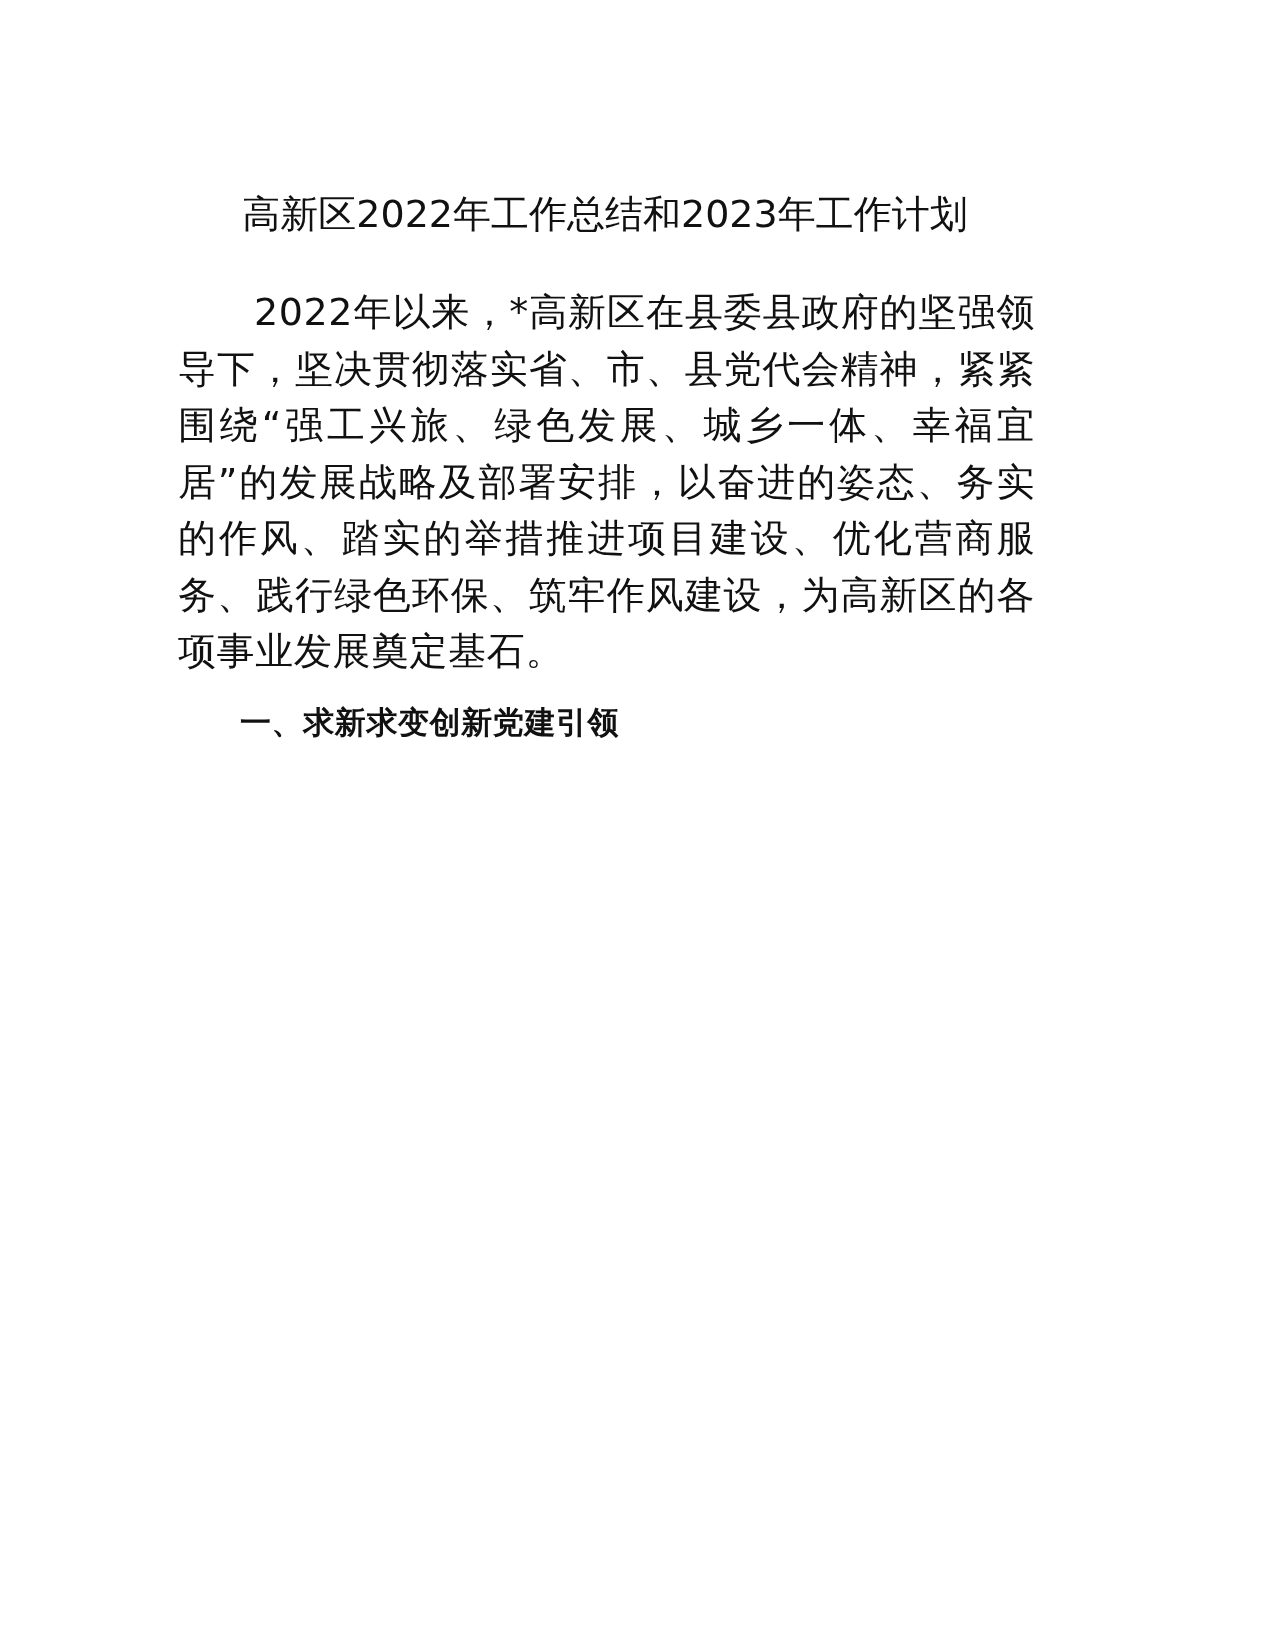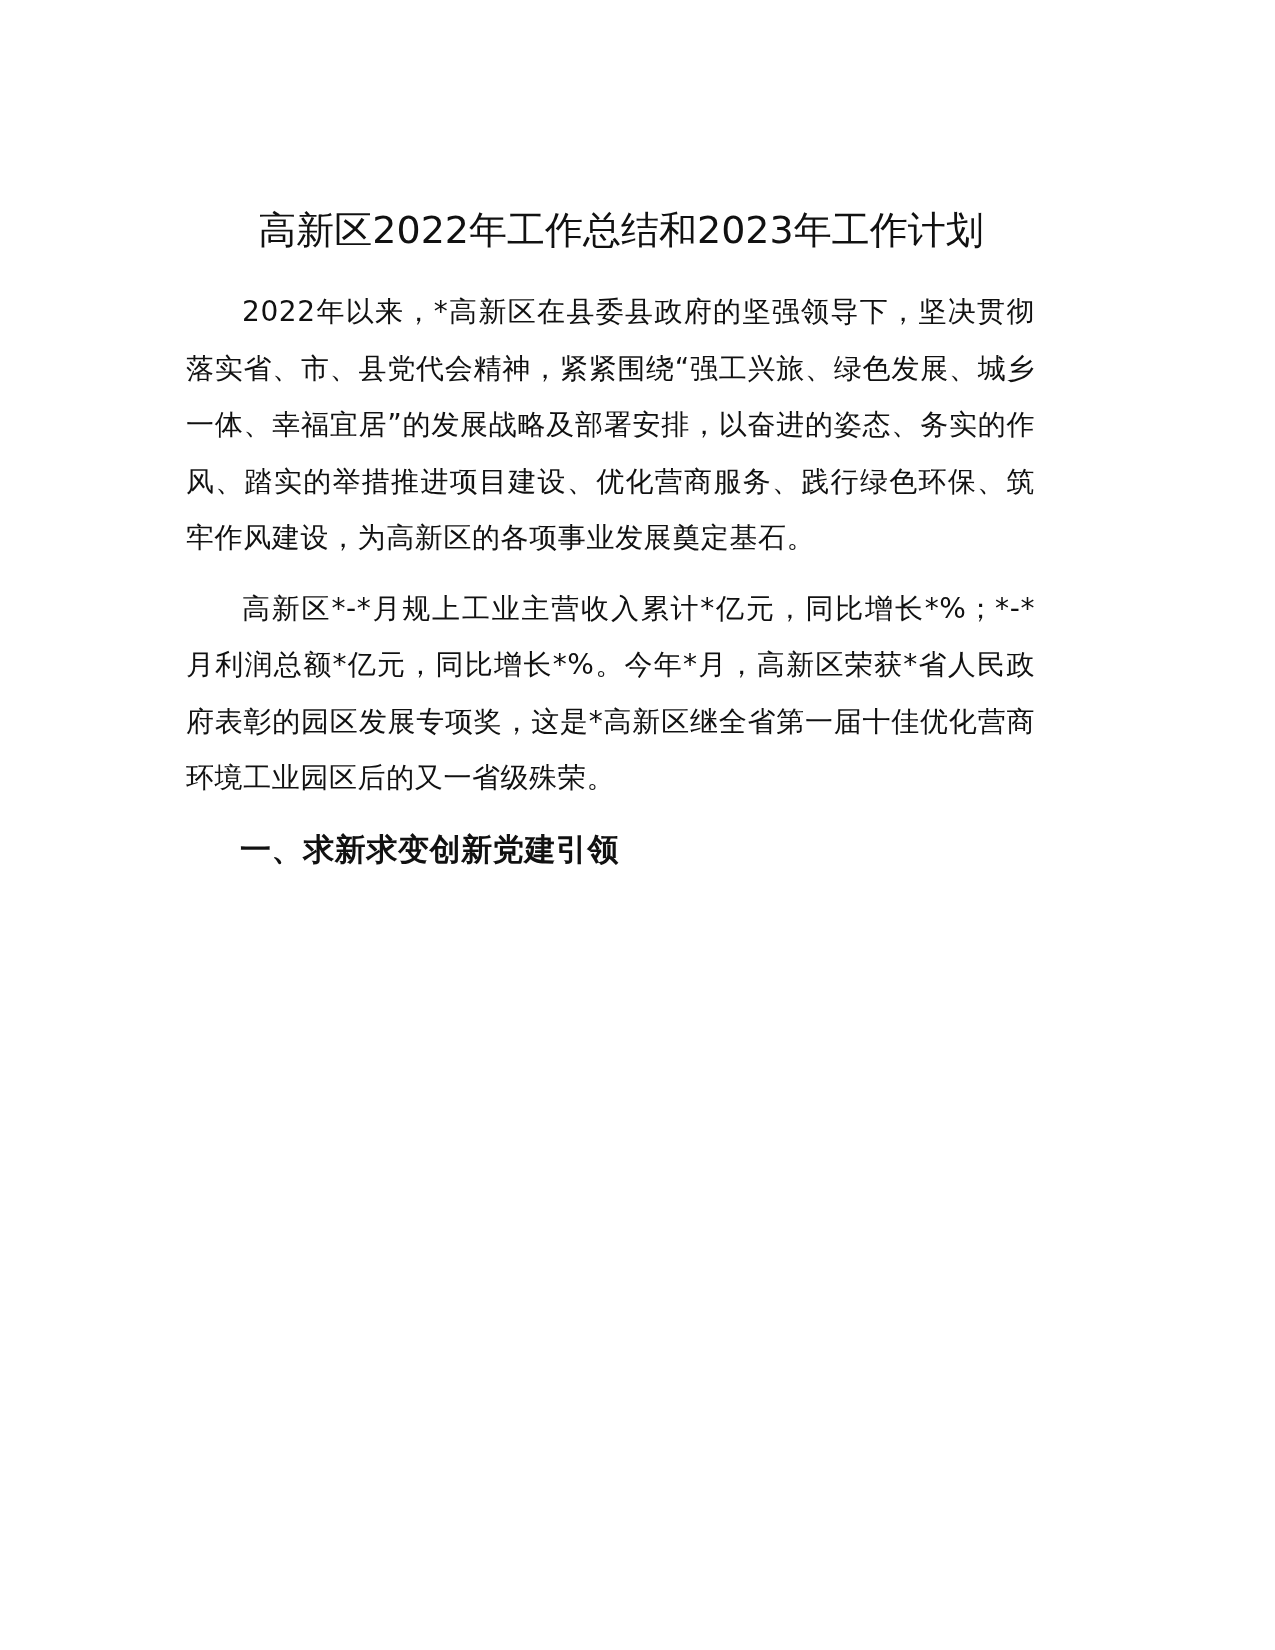--- a/index.html
+++ b/index.html
@@ -25,50 +25,49 @@
   }
   .title {
     position: absolute;
     left: 0;
     top: 186px;
     width: 1210px;
     text-align: center;
     font-size: 38px;
     line-height: 56px;
     letter-spacing: 0px;
-    margin: 16px;
+    margin: 0;
     font-weight: normal;
   }
   .body-text {
     position: absolute;
     left: 178px;
     top: 284px;
     width: 857px;
   }
   .para {
-    font-size: 28px;
+    font-size: 38px;
     line-height: 56.5px;
     text-align: justify;
     text-indent: 2em;
-    margin: 0 0 14px 8px;
+    margin: 0 0 14px 0;
     letter-spacing: 0.6px;
   }
   .heading {
     font-size: 31px;
     line-height: 56.5px;
     text-indent: 2em;
     margin: 0 0 14px 0;
     letter-spacing: 0.6px;
     font-weight: bold;
   }
 </style>
 </head>
 <body>
 
 <div class="page">
   <h1 class="title">高新区2022年工作总结和2023年工作计划</h1>
 
   <div class="body-text">
     <p class="para">2022年以来，*高新区在县委县政府的坚强领导下，坚决贯彻落实省、市、县党代会精神，紧紧围绕“强工兴旅、绿色发展、城乡一体、幸福宜居”的发展战略及部署安排，以奋进的姿态、务实的作风、踏实的举措推进项目建设、优化营商服务、践行绿色环保、筑牢作风建设，为高新区的各项事业发展奠定基石。</p>
-    <p class="para">高新区*-*月规上工业主营收入累计*亿元，同比增长*%；*-*月利润总额*亿元，同比增长*%。今年*月，高新区荣获*省人民政府表彰的园区发展专项奖，这是*高新区继全省第一届十佳优化营商环境工业园区后的又一省级殊荣。</p>
     <p class="heading">一、求新求变创新党建引领</p>
   </div>
 </div>
 
 </body></html>

